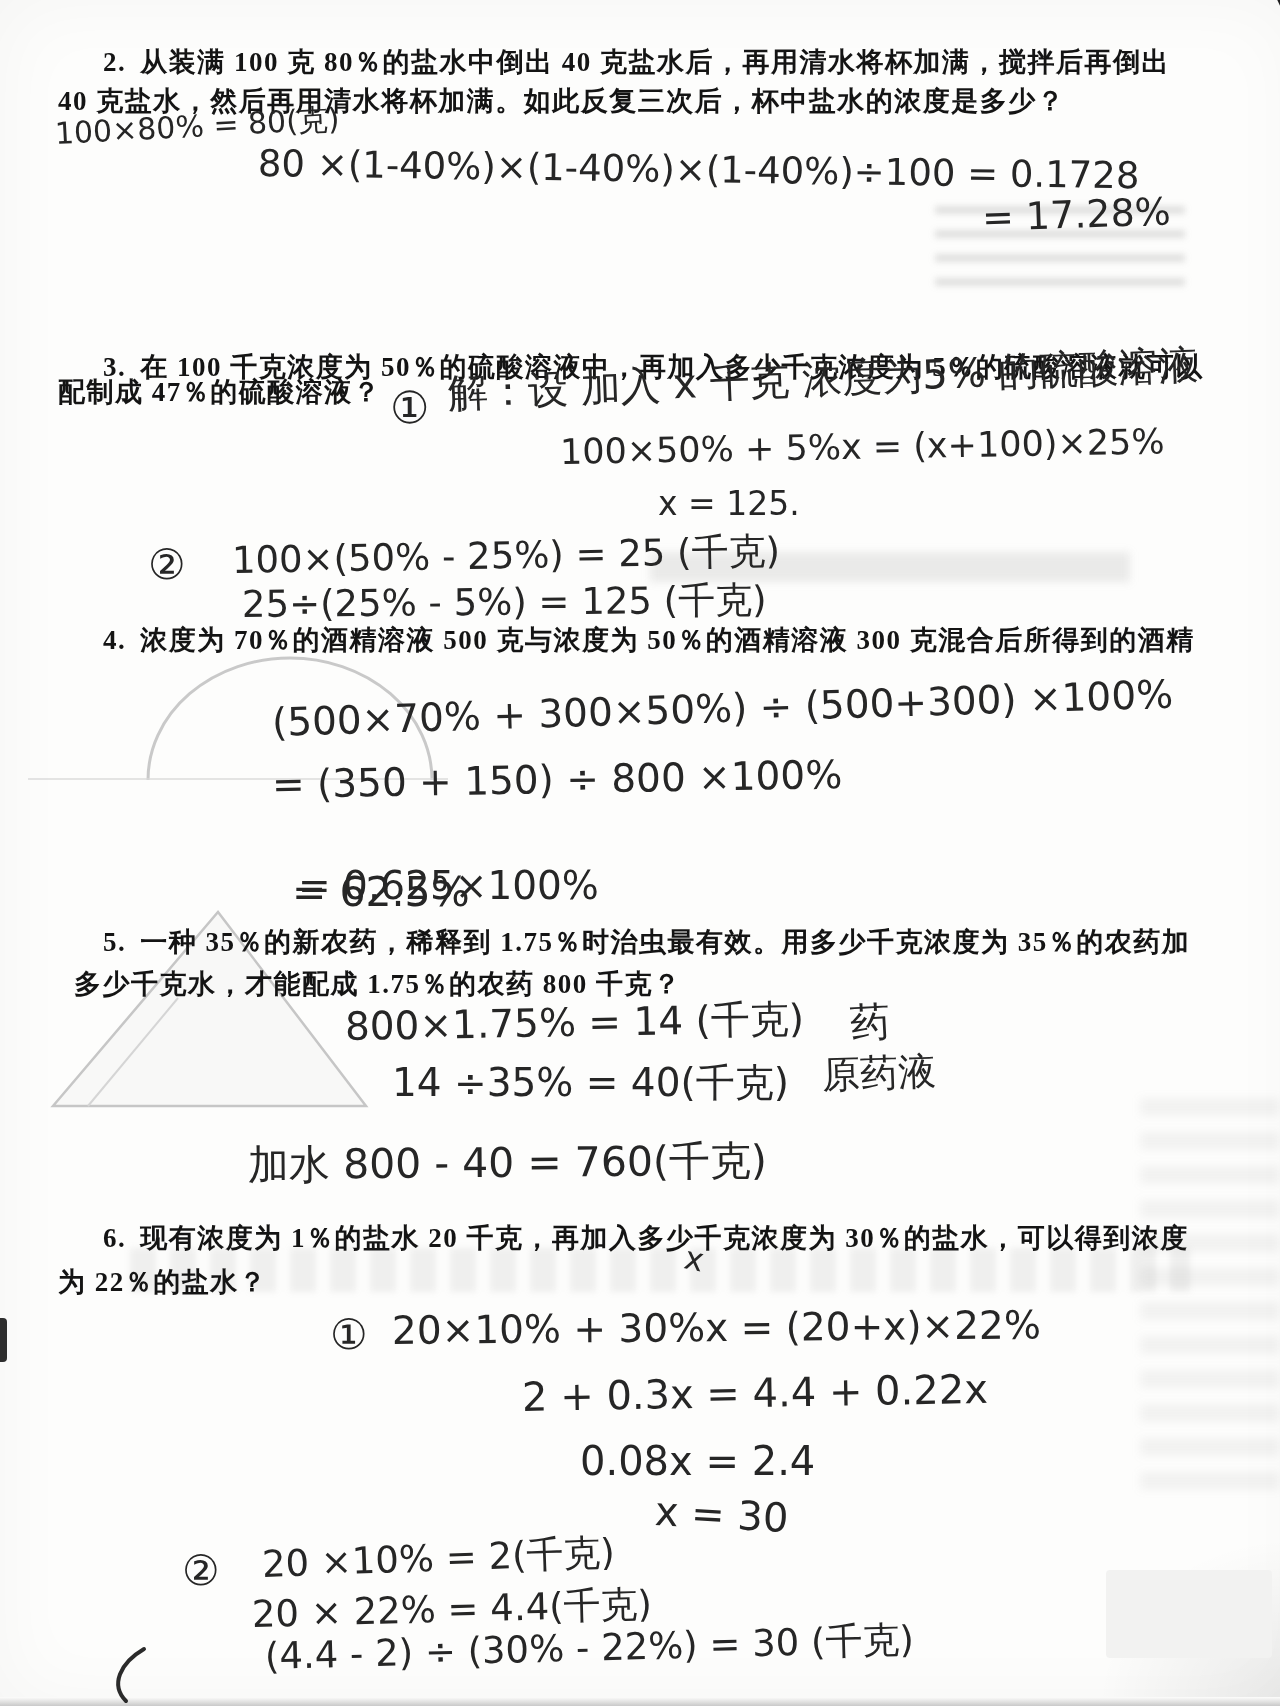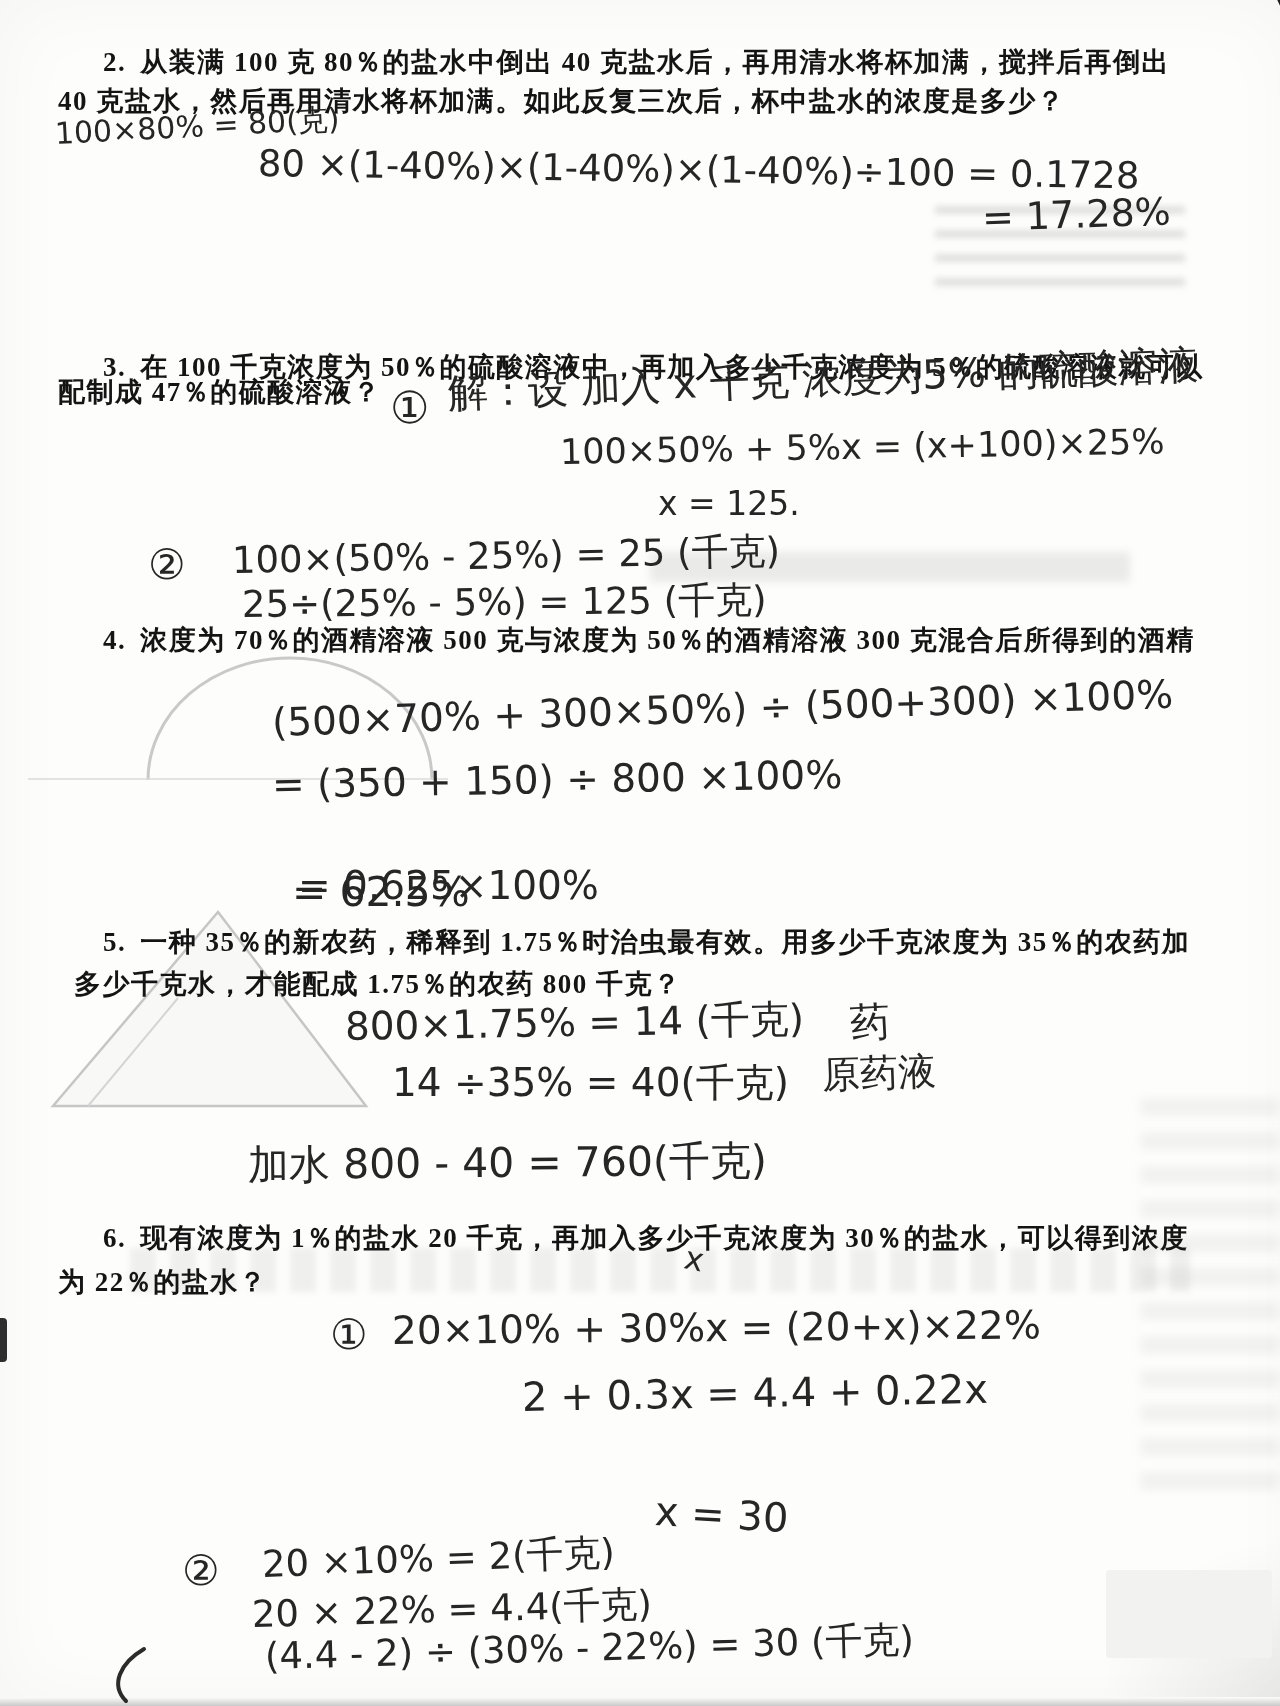--- a/index.html
+++ b/index.html
@@ -114,19 +114,20 @@
     <b class="pnum">6.</b><span>现有浓度为 1％的盐水 20 千克，再加入多少千克浓度为 30％的盐水，可以得到浓度</span>
   </div>
   <div class="printed" style="left:58px;top:1264px;">
     <span>为 22％的盐水？</span>
   </div>
 
   <div class="hw" style="left:685px;top:1238px;font-size:32px;transform:rotate(12deg);">x</div>
   <div class="hw circ" style="left:330px;top:1310px;font-size:42px;">①</div>
   <div class="hw" style="left:392px;top:1308px;font-size:39px;transform:rotate(-0.5deg);">20×10% + 30%x = (20+x)×22%</div>
   <div class="hw" style="left:522px;top:1374px;font-size:40px;transform:rotate(-1deg);">2 + 0.3x = 4.4 + 0.22x</div>
+  <div class="hw" style="left:580px;top:1438px;font-size:40px;">0.08x = 2.4</div>
   <div class="hw" style="left:655px;top:1488px;font-size:40px;transform:rotate(3deg);">x = 30</div>
   <div class="hw circ" style="left:182px;top:1546px;font-size:42px;">②</div>
   <div class="hw" style="left:262px;top:1540px;font-size:37px;transform:rotate(-2deg);">20 ×10% = 2(千克)</div>
   <div class="hw" style="left:252px;top:1590px;font-size:37px;transform:rotate(-1.5deg);">20 × 22% = 4.4(千克)</div>
   <div class="hw" style="left:265px;top:1632px;font-size:37px;transform:rotate(-1.5deg);">(4.4 - 2) ÷ (30% - 22%) = 30 (千克)</div>
 
 </div>
 
 </body></html>

